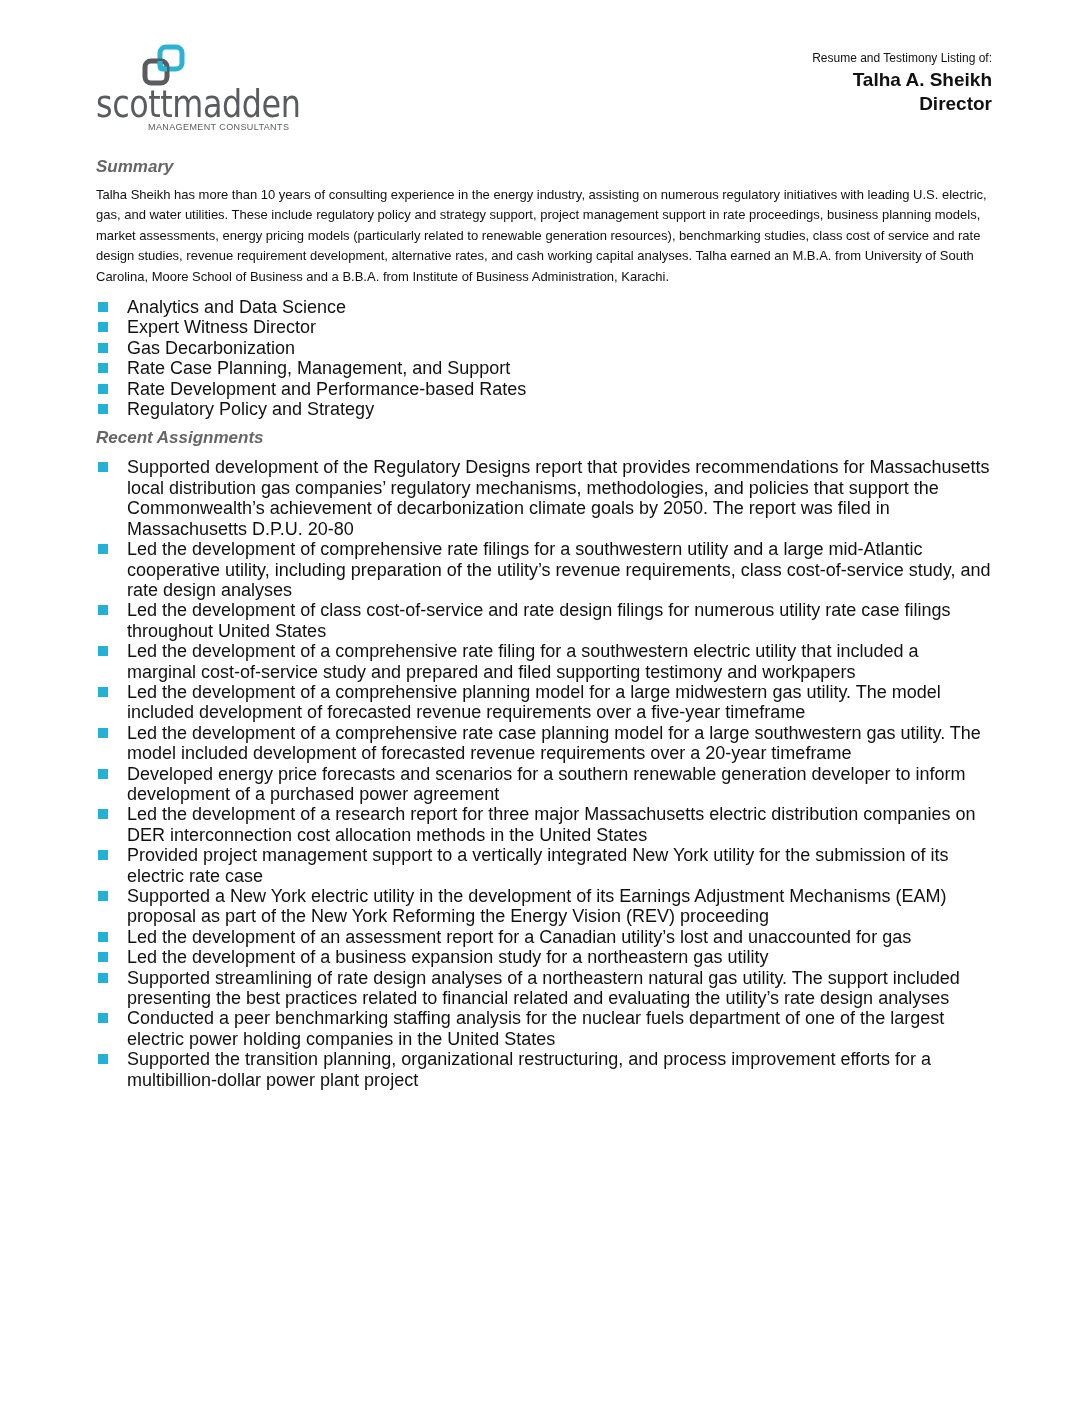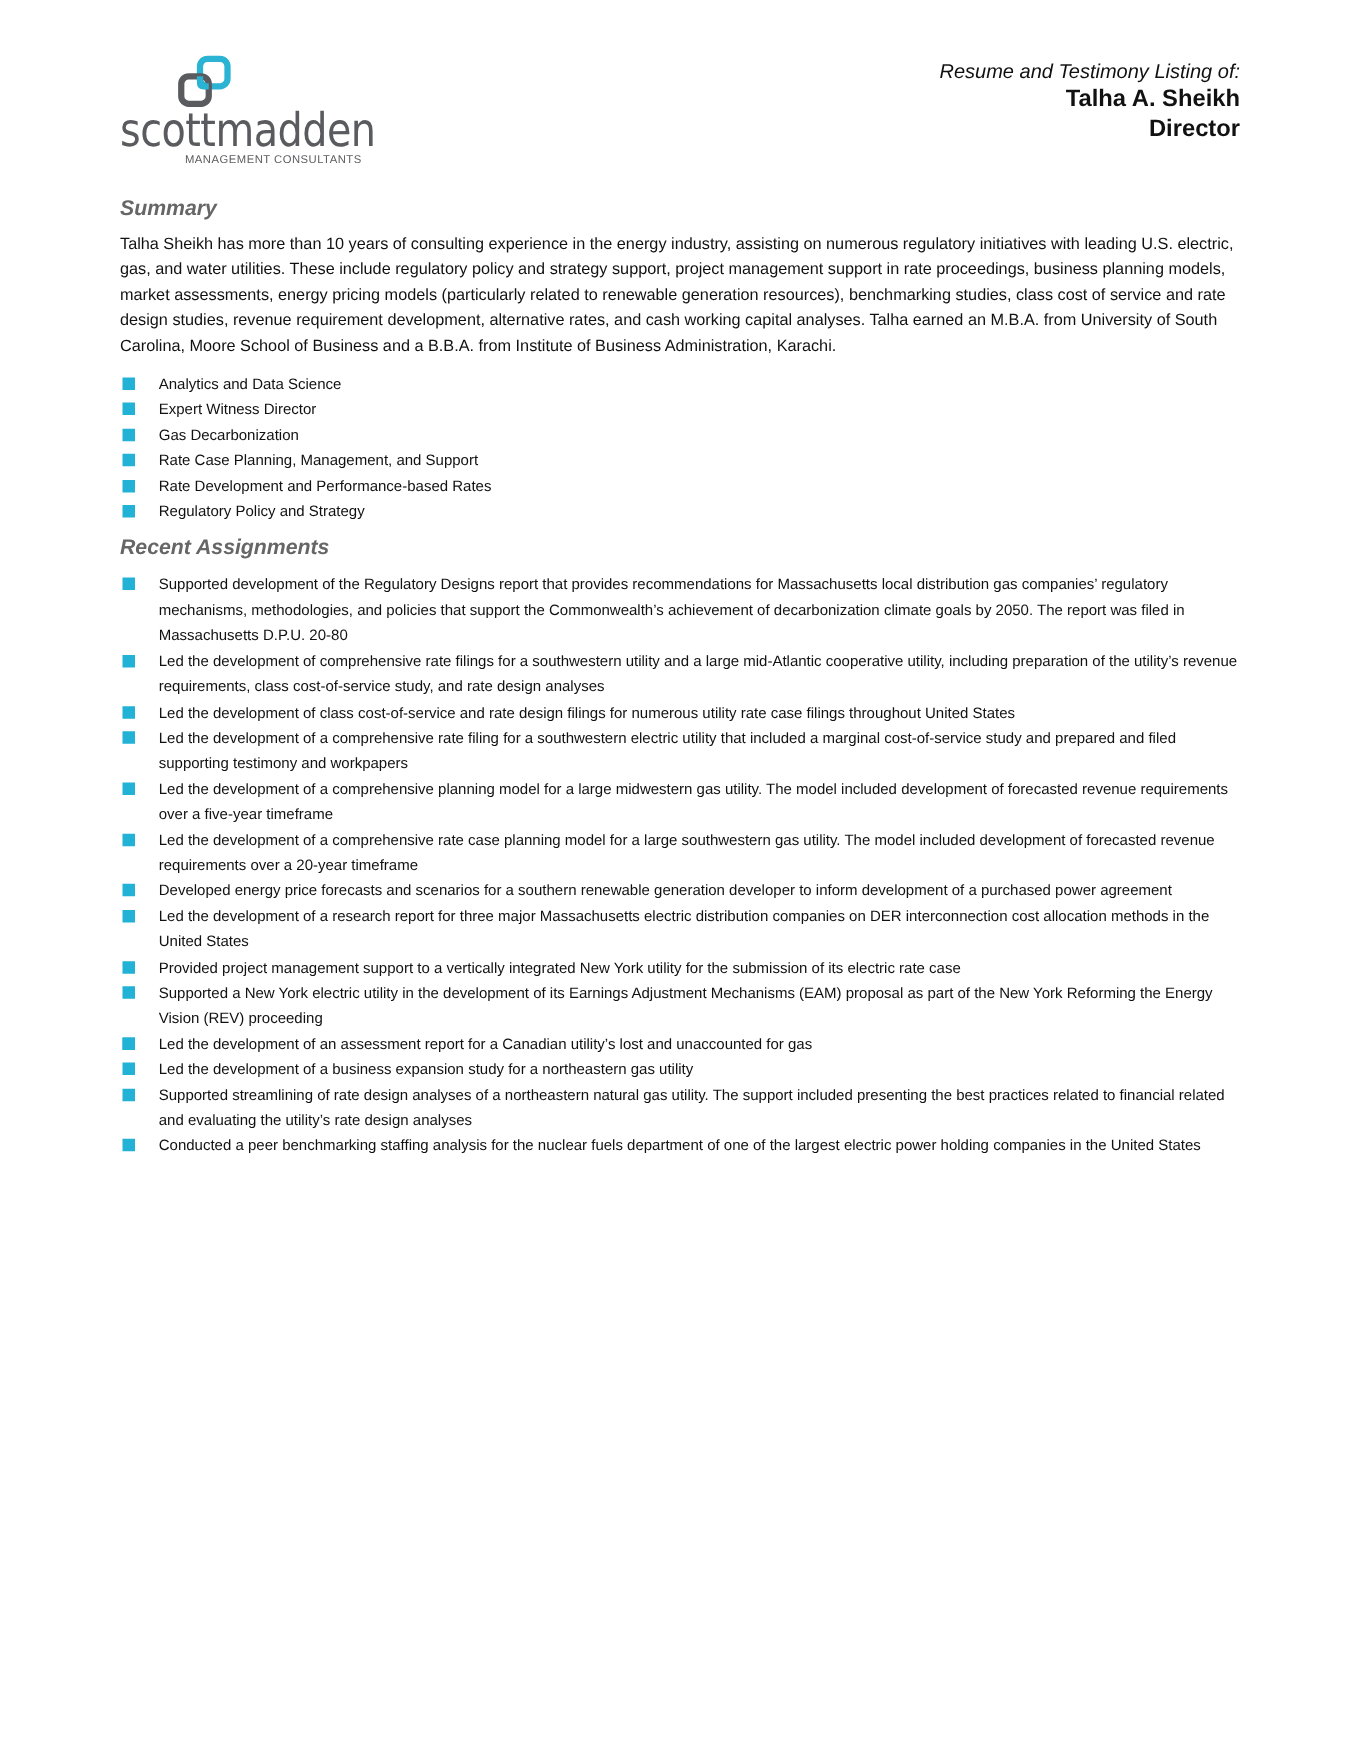--- a/index.html
+++ b/index.html
@@ -14,34 +14,34 @@
     color: #5a5b5e; font-family: "DejaVu Sans", sans-serif; font-weight: normal; line-height: 1;
     transform: scaleX(0.86); transform-origin: left top; white-space: nowrap;
   }
   .logo-tag {
     position: absolute; left: 52px; top: 78px; font-size: 9px; letter-spacing: 0.4px;
     color: #5a5b5e; white-space: nowrap;
   }
   .header-right {
     position: absolute; right: 96px; top: 48px; text-align: right;
   }
-  .header-sub { font-size: 16px; font-style: italic; line-height: 20px; }
+  .header-sub { font-size: 12px; line-height: 20px; }
   .header-name, .header-title { font-size: 19px; font-weight: bold; line-height: 24px; }
 
   .content { position: absolute; left: 96px; top: 156px; width: 896px; }
   .section-heading {
     font-size: 17px; font-style: italic; font-weight: bold; color: #666666;
     margin: 0; line-height: 22px;
   }
   .summary-text {
     font-size: 13px; line-height: 20.4px; margin: 7px 0 10px 0;
   }
   ul.bullets { list-style: none; margin: 8px 0 8px 0; padding: 0; }
   ul.bullets li {
-    position: relative; padding-left: 31px; font-size: 12px; line-height: 20.4px;
+    position: relative; padding-left: 31px; font-size: 18px; line-height: 20.4px;
   }
   ul.bullets li .bullet {
     position: absolute; left: 2px; top: 5px; width: 10px; height: 10px; background: #22b2d6;
   }
   ul.assign li { margin-bottom: 0; }
   .spec-list { margin-top: 9px; margin-bottom: 9px; }
   .assign { margin-top: 12px; }
 </style>
 </head>
 <body>
@@ -90,15 +90,16 @@
         <li><span class="bullet" style="background: rgb(34, 178, 214);"></span><span>Led the development of a comprehensive rate case planning model for a large southwestern gas utility. The model included development of forecasted revenue requirements over a 20-year timeframe</span></li>
         <li><span class="bullet" style="background: rgb(34, 178, 214);"></span><span>Developed energy price forecasts and scenarios for a southern renewable generation developer to inform development of a purchased power agreement</span></li>
         <li><span class="bullet" style="background: rgb(34, 178, 214);"></span><span>Led the development of a research report for three major Massachusetts electric distribution companies on DER interconnection cost allocation methods in the United States</span></li>
         <li><span class="bullet" style="background: rgb(34, 178, 214);"></span><span>Provided project management support to a vertically integrated New York utility for the submission of its electric rate case</span></li>
         <li><span class="bullet" style="background: rgb(34, 178, 214);"></span><span>Supported a New York electric utility in the development of its Earnings Adjustment Mechanisms (EAM) proposal as part of the New York Reforming the Energy Vision (REV) proceeding</span></li>
         <li><span class="bullet" style="background: rgb(34, 178, 214);"></span></li>
         <li><span class="bullet" style="background: rgb(34, 178, 214);"></span><span>Led the development of an assessment report for a Canadian utility’s lost and unaccounted for gas</span></li>
         <li><span class="bullet" style="background: rgb(34, 178, 214);"></span><span>Led the development of a business expansion study for a northeastern gas utility</span></li>
         <li><span class="bullet" style="background: rgb(34, 178, 214);"></span><span>Supported streamlining of rate design analyses of a northeastern natural gas utility. The support included presenting the best practices related to financial related and evaluating the utility’s rate design analyses</span></li>
         <li><span class="bullet" style="background: rgb(34, 178, 214);"></span><span>Conducted a peer benchmarking staffing analysis for the nuclear fuels department of one of the largest electric power holding companies in the United States</span></li>
+        <li><span class="bullet" style="background: rgb(34, 178, 214);"></span><span>Supported the transition planning, organizational restructuring, and process improvement efforts for a multibillion-dollar power plant project</span></li>
       </ul>
   </section>
 </div>
 
 </body></html>

